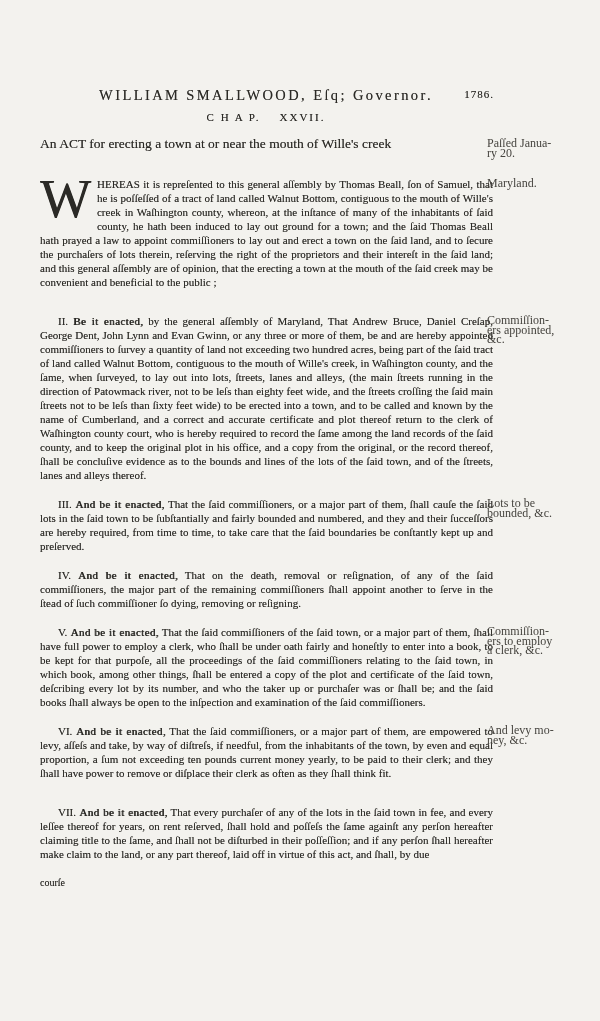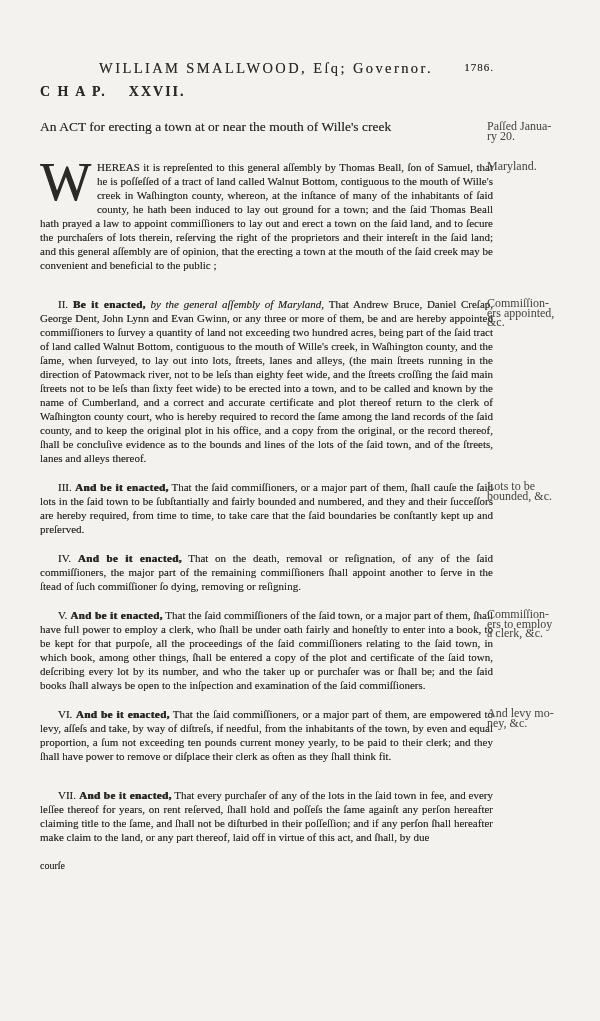--- a/index.html
+++ b/index.html
@@ -3,42 +3,42 @@
 <meta charset="utf-8">
 <style>
   html,body{margin:0;padding:0;background:#e8e7e3;}
   .page{
     width:600px;height:1021px;
     background:var(--bg,#f3f2ee);
     position:relative;
     font-family:"Liberation Serif","DejaVu Serif",serif;
     color:var(--ink,#2b2a26);
     box-sizing:border-box;
-    padding-top:60px;
+    padding-top:87px;
     overflow:hidden;
     margin:0 auto;
     text-shadow:0 0 .4px rgba(40,38,34,.55);
   }
   .running-head{position:relative;width:452px;margin-left:40px;text-align:center;
     font-size:14.5px;letter-spacing:2.4px;white-space:nowrap;}
   .head-year{position:absolute;right:-2px;top:1px;font-size:11px;letter-spacing:1px;}
-  .chap{width:452px;margin-left:40px;margin-top:7px;
-    font-size:14px;letter-spacing:2px;white-space:pre;font-weight:bold;}
-  .act-title{position:relative;width:600px;margin-top:18px;font-size:13.5px;line-height:17px;}
+  .chap{width:452px;margin-left:40px;margin-top:7px;text-align:center;
+    font-size:11px;letter-spacing:2px;white-space:pre;}
+  .act-title{position:relative;width:600px;margin-top:12px;font-size:13.5px;line-height:17px;}
   .act-title .t1{margin-left:40px;width:452px;text-align:left;}
   .act-title .t2{margin-left:40px;width:452px;text-align:center;}
   .sect{position:relative;width:600px;margin-bottom:15px;}
   .gap-lg{margin-top:25px;}
   .body{width:453px;margin:0 0 0 40px;font-size:11px;line-height:14px;
     text-align:justify;text-indent:18px;}
   .noindent{text-indent:0;}
   .dropcap{float:left;font-size:54px;line-height:40px;height:41px;
     margin:2px 7px 0 0;font-weight:400;letter-spacing:-1px;text-shadow:.6px 0 currentColor;}
-  .bl{font-weight:bold;letter-spacing:.4px;text-shadow:.6px 0 currentColor;}
-  .it{font-style:italic;}
+  .bl{font-weight:normal;letter-spacing:.4px;text-shadow:.6px 0 currentColor;}
+  .it{}
   .note{position:absolute;left:487px;top:2px;width:98px;
     font-size:12px;line-height:9.6px;white-space:pre-line;color:#45433e;
     text-shadow:none;}
   .title-note{top:4px;}
   .catchword-row{width:453px;margin-left:40px;text-align:left;
     font-size:10px;line-height:13px;padding-right:10px;box-sizing:border-box;}
 </style>
 </head>
 <body>
 

